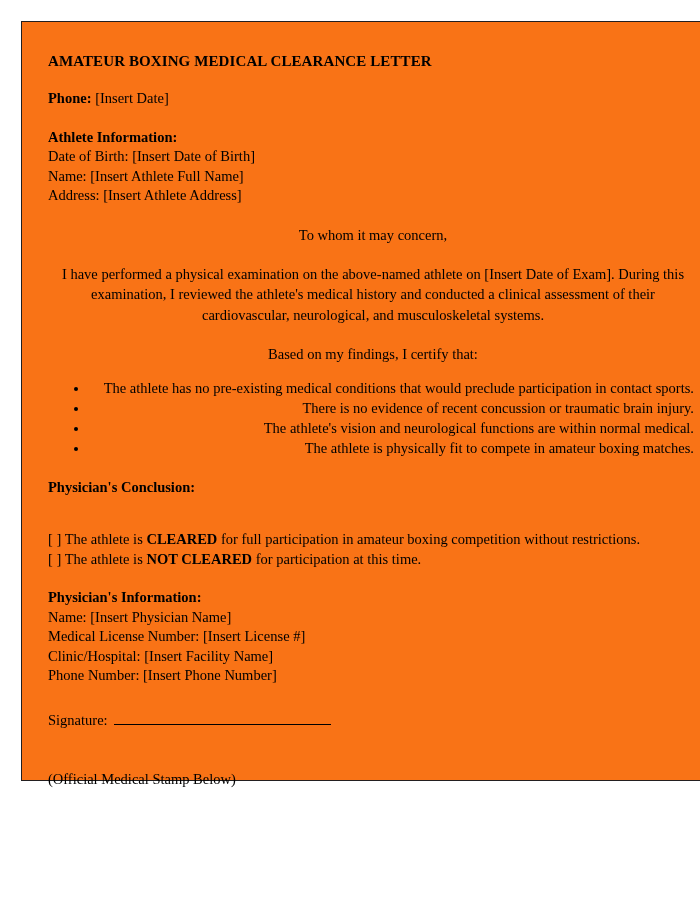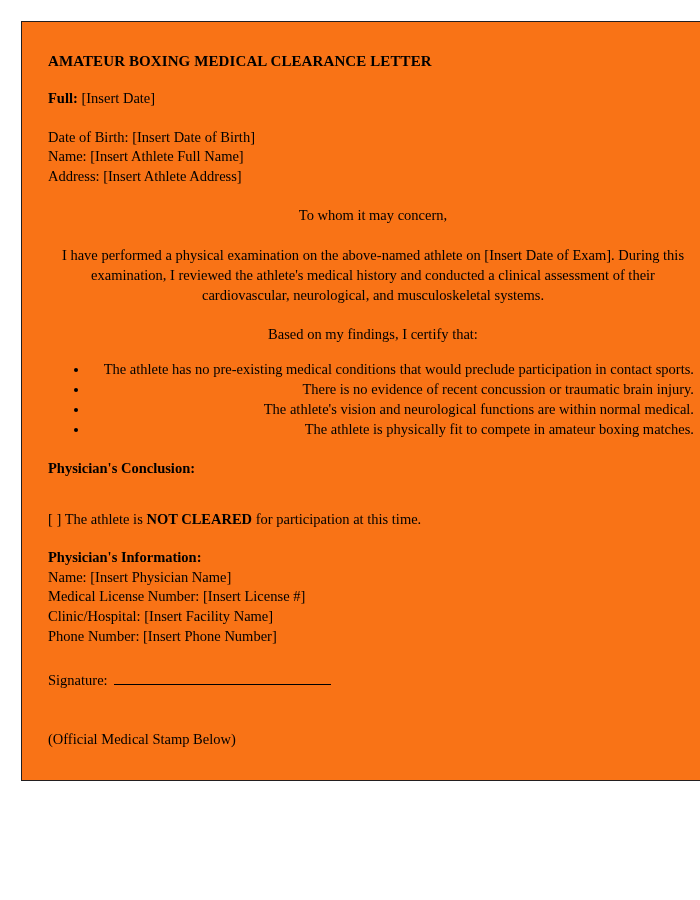--- a/index.html
+++ b/index.html
@@ -116,26 +116,27 @@
 </style>
 </head>
 <body>
 
 <div class="page">
   <div class="content">
 
     <div class="doc-title">AMATEUR BOXING MEDICAL CLEARANCE LETTER</div>
 
     <div class="field-line">
-      <b>Full:</b>
+      <b>Phone:</b>
       <span>[Insert Date]</span>
     </div>
 
 
     <div class="block">
+      <span class="heading">Athlete Information:</span>
       <span class="row">Date of Birth: [Insert Date of Birth]</span>
       <span class="row">Name: [Insert Athlete Full Name]</span>
       <span class="row">Address: [Insert Athlete Address]</span>
     </div>
 
     <div class="para">To whom it may concern,</div>
 
     <div class="para">I have performed a physical examination on the above-named athlete on [Insert Date of Exam]. During this examination, I reviewed the athlete's medical history and conducted a clinical assessment of their cardiovascular, neurological, and musculoskeletal systems.</div>
 
     <div class="para">Based on my findings, I certify that:</div>
@@ -143,20 +144,24 @@
     <ul class="certify-list">
       <li>The athlete has no pre-existing medical conditions that would preclude participation in contact sports.</li>
       <li>There is no evidence of recent concussion or traumatic brain injury.</li>
       <li>The athlete's vision and neurological functions are within normal medical.</li>
       <li>The athlete is physically fit to compete in amateur boxing matches.</li>
     </ul>
 
     <div class="conclusion-block">
       <span class="conclusion-heading">Physician's Conclusion:</span>
 
+      <span class="conclusion-item"><span>[ ]</span>
+        <span>The athlete is</span>
+        <b>CLEARED</b>
+        <span>for full participation in amateur boxing competition without restrictions.</span></span>
 
       <span class="conclusion-item"><span>[ ]</span>
         <span>The athlete is</span>
         <b>NOT CLEARED</b>
         <span>for participation at this time.</span></span>
     </div>
 
     <div class="block">
       <span class="heading">Physician's Information:</span>
       <span class="row">Name: [Insert Physician Name]</span>

